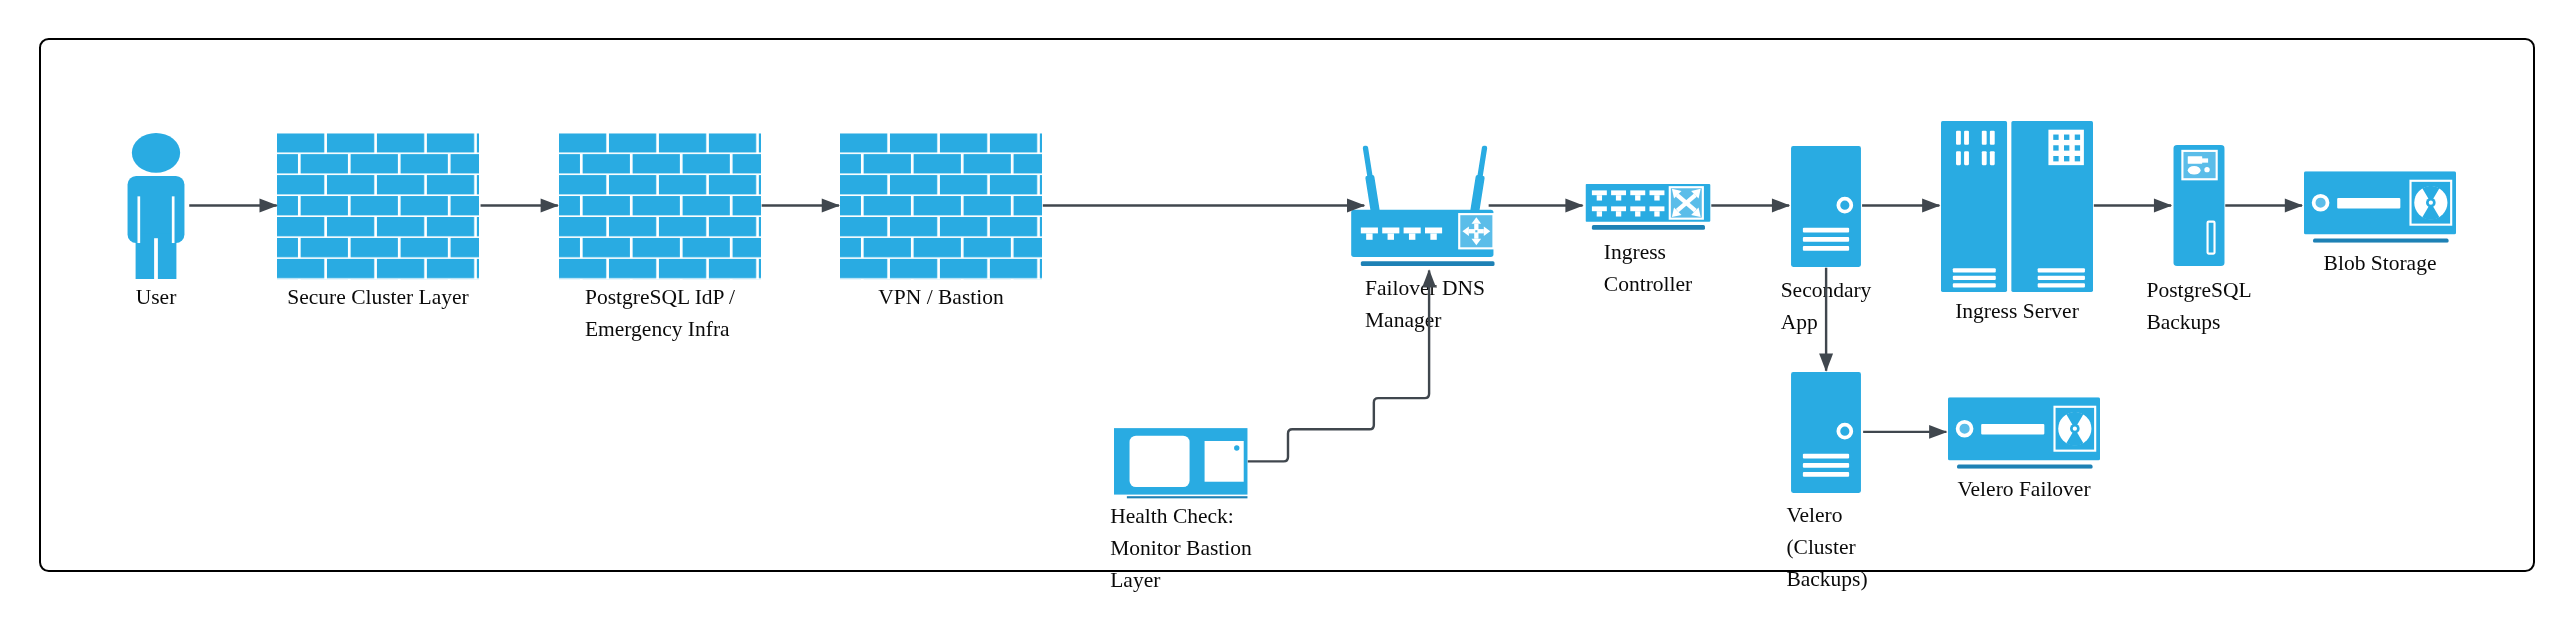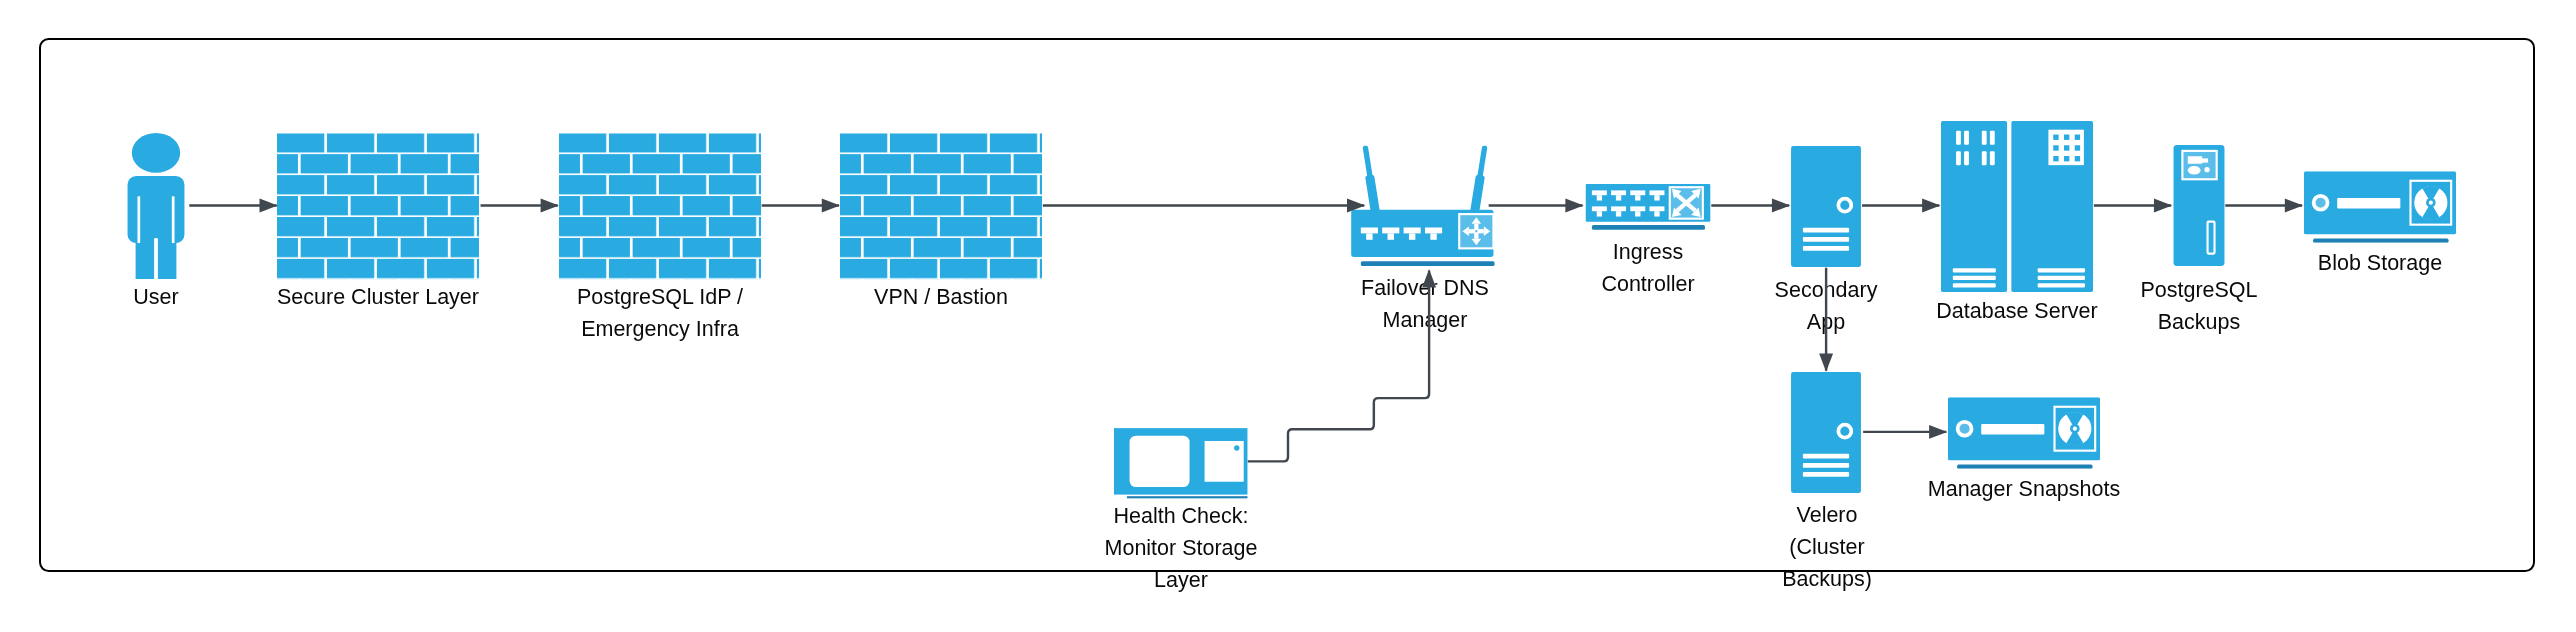--- a/index.html
+++ b/index.html
@@ -1,19 +1,19 @@
 <!DOCTYPE html>
 <html style="--node-blue: #29ABE2; --light-blue: #5BBDE9; --shadow-blue: #1E81B5; --arrow: #40474E; --text: #0A0A0A; --frame: #000000; --background: #FFFFFF;font-size:8.6px"><head>
 <meta charset="utf-8">
 <style>
   html,body{margin:0;padding:0;background:var(--background,#fff);width:2576px;height:632px;overflow:hidden;}
   body{font-family:"Liberation Sans",sans-serif;position:relative;}
   .frame{position:absolute;left:39px;top:38px;width:2492px;height:530px;border:2.7px solid var(--frame,#000);border-radius:9.7px;}
   .icon{position:absolute;}
-  .lbl{position:absolute;transform:translateX(-50%);text-align:center;font-size:21.5px;line-height:32px;color:var(--text,#0a0a0a);white-space:nowrap;}
+  .lbl{position:absolute;transform:translateX(-50%);text-align:left;font-size:21.5px;line-height:32px;color:var(--text,#0a0a0a);white-space:nowrap;font-family:Liberation Serif, serif;}
   .overlay{position:absolute;left:0;top:0;pointer-events:none;}
   .hidden-defs{position:absolute;width:0;height:0;}
 </style>
 </head>
 <body>
 
 <svg class="hidden-defs" aria-hidden="true">
   <defs>
     <pattern id="bricks" width="93" height="78" patternUnits="userSpaceOnUse">
       <rect x="0" y="0" width="88" height="36" fill="var(--node-blue)"></rect>
@@ -240,21 +240,21 @@
   <div class="lbl" style="left:1826px;top:274px">
     <div>Secondary</div>
     <div>App</div>
   </div>
 </div>
 
 <div>
   <svg class="icon" style="left:1941px;top:121px" width="152" height="171" viewBox="0 0 283 318">
       <use href="#sym-rack"></use>
     </svg>
-  <div class="lbl" style="left:2017px;top:295px">Database Server</div>
+  <div class="lbl" style="left:2017px;top:295px">Ingress Server</div>
 </div>
 
 <div>
   <svg class="icon" style="left:2173px;top:145px" width="52" height="121" viewBox="0 0 96 226">
       <use href="#sym-backup-server"></use>
     </svg>
   <div class="lbl" style="left:2199px;top:274px">
     <div>PostgreSQL</div>
     <div>Backups</div>
   </div>
@@ -266,41 +266,41 @@
     </svg>
   <div class="lbl" style="left:2380px;top:247px">Blob Storage</div>
 </div>
 
 <div>
   <svg class="icon" style="left:1114px;top:428px" width="134" height="71" viewBox="0 0 250 132">
       <use href="#sym-monitor"></use>
     </svg>
   <div class="lbl" style="left:1181px;top:500px">
     <div>Health Check:</div>
-    <div>Monitor Storage</div>
+    <div>Monitor Bastion</div>
     <div>Layer</div>
   </div>
 </div>
 
 <div>
   <svg class="icon" style="left:1791px;top:372px" width="70" height="121" viewBox="0 0 130 225">
       <use href="#sym-tower"></use>
     </svg>
   <div class="lbl" style="left:1827px;top:499px">
     <div>Velero</div>
     <div>(Cluster</div>
     <div>Backups)</div>
   </div>
 </div>
 
 <div>
   <svg class="icon" style="left:1948px;top:397px" width="152" height="72" viewBox="0 0 284 134">
       <use href="#sym-storage"></use>
     </svg>
-  <div class="lbl" style="left:2024px;top:473px">Manager Snapshots</div>
+  <div class="lbl" style="left:2024px;top:473px">Velero Failover</div>
 </div>
 
 <svg class="overlay" width="2576" height="632" viewBox="0 0 4800 1178">
   <defs>
     <marker id="ah" markerUnits="userSpaceOnUse" markerWidth="36" markerHeight="28" refX="33" refY="14" orient="auto">
       <path d="M1,1 L35,14 L1,27 Z" fill="var(--arrow)"></path>
     </marker>
   </defs>
   <g stroke="var(--arrow)" stroke-width="4.5" fill="none">
     <line x1="352" y1="383" x2="515" y2="383" marker-end="url(#ah)"></line>

